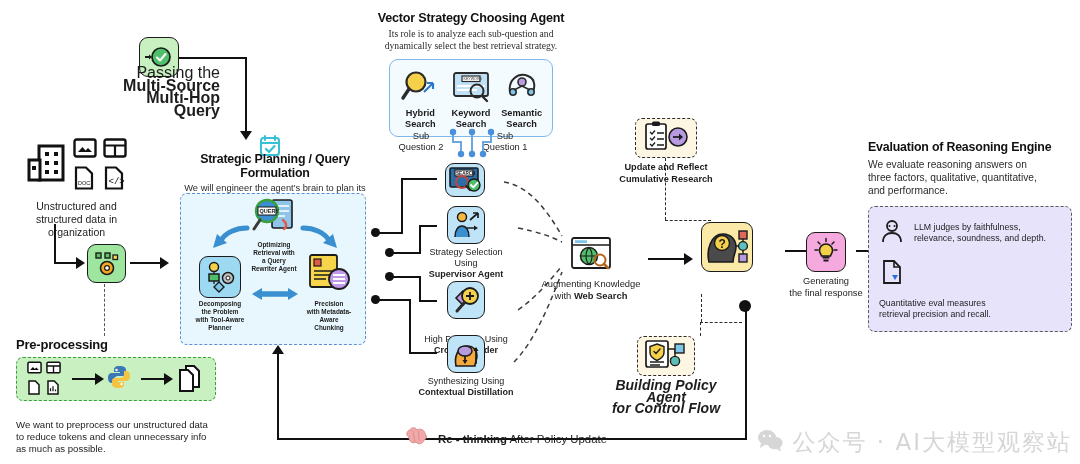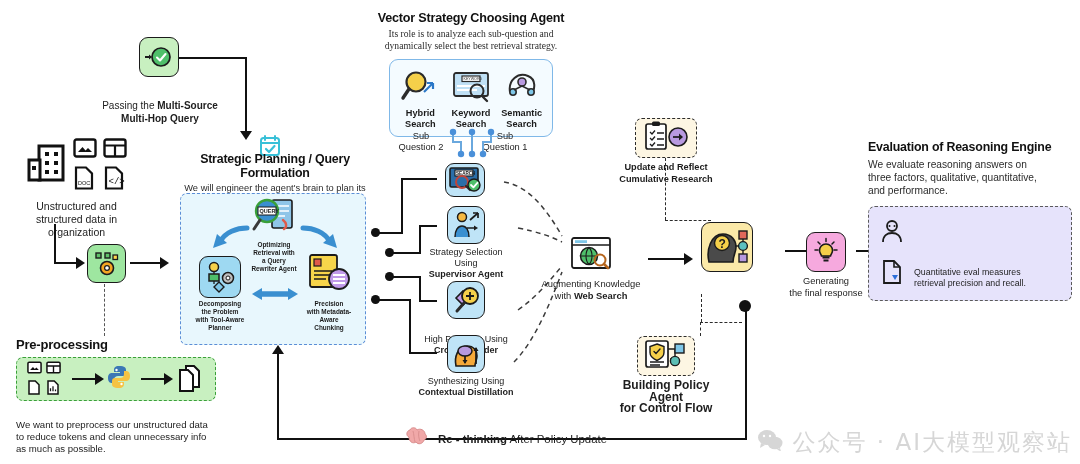--- a/index.html
+++ b/index.html
@@ -186,21 +186,21 @@
   </div>
 
   <div class="tile abs" style="left:139px; top:37px; width:40px; height:40px; background:#c8f0c0;">
     <svg width="32" height="32" viewBox="0 0 32 32">
       <circle cx="18" cy="16" r="9" fill="#4fbf6a" stroke="#1b1b1b" stroke-width="1.7"></circle>
       <path d="M14 16.5 l3 3 5.5-6.5" stroke="#fff" stroke-width="2.1" fill="none" stroke-linecap="round" stroke-linejoin="round"></path>
       <path d="M2 16 h6" stroke="#1b1b1b" stroke-width="1.8"></path>
       <path d="M6 13.5 L9 16 6 18.5" fill="#1b1b1b"></path>
     </svg>
   </div>
-  <div class="abs ctr" style="left:100px; top:100px; width:120px; font-size:10px; line-height:12.5px; color:#1d1d1d;">
+  <div class="abs ctr" style="left:100px; top:67px; width:120px; font-size:16px; line-height:12.5px; color:#1d1d1d;text-align:right;">
     <div>
       <span>Passing the </span><span class="b">Multi-Source</span>
     </div>
     <div class="b">Multi-Hop Query</div>
   </div>
 
   <div class="ln lnh" style="left:179px; top:57px; width:68px;"></div>
   <div class="ln lnv" style="left:245px; top:57px; height:76px;"></div>
   <div class="arrow-d" style="left:240px; top:131px;"></div>
 
@@ -551,21 +551,21 @@
           <rect x="4" y="3" width="22" height="26" rx="2" fill="#fff" stroke="#1b1b1b" stroke-width="1.7"></rect>
           <path d="M15 6 l7 2.5 v6 c0 4-3.5 6.5-7 8 c-3.5-1.5-7-4-7-8 v-6z" fill="#f5d04a" stroke="#1b1b1b" stroke-width="1.4"></path>
           <path d="M12 13.5 l2 2 4-4.5" stroke="#1b1b1b" stroke-width="1.4" fill="none" stroke-linecap="round"></path>
           <path d="M8 24 h14 M8 27 h10" stroke="#1b1b1b" stroke-width="1.3"></path>
           <path d="M26 11 h7 M33 11 v10 h-5" stroke="#1b1b1b" stroke-width="1.4" fill="none"></path>
           <rect x="33" y="6" width="9" height="9" fill="#7fc7e8" stroke="#1b1b1b" stroke-width="1.4"></rect>
           <circle cx="33" cy="23" r="4.6" fill="#5cbfb5" stroke="#1b1b1b" stroke-width="1.4"></circle>
         </svg>
       </span>
     </div>
-    <div style="font-size:12px; font-weight:bold; line-height:11.5px; color:#1d1d1d; margin-top:4px;">
+    <div style="font-size:14px; font-weight:bold; line-height:11.5px; color:#1d1d1d; margin-top:4px;font-style:italic;">
       <div>Building Policy Agent</div>
       <div>for Control Flow</div>
     </div>
   </div>
   <div class="abs" style="left:700px; top:322px; width:42px; height:0; border-top:1.6px dashed #2b2b2b;"></div>
   <div class="abs" style="left:700px; top:322px; width:0; height:14px; border-left:1.6px dashed #2b2b2b;"></div>
   <div class="abs" style="left:701px; top:294px; width:0; height:28px; border-left:1.6px dashed #2b2b2b;"></div>
 
   <div class="abs ctr" style="left:786px; top:232px; width:80px;">
     <div class="tile" style="width:40px; height:40px; margin:0 auto; background:#f6a9de;">
@@ -595,22 +595,26 @@
     <div class="panel-dash" style="margin-top:9px; border-color:#5a5a5a; background:#e6e3fb; padding:11px 10px; display:flex; flex-direction:column; gap:11px;">
       <div style="display:flex; align-items:center; gap:9px;">
         <span>
           <svg width="26" height="26" viewBox="0 0 26 26">
             <circle cx="13" cy="8" r="5" fill="none" stroke="#1b1b1b" stroke-width="1.8"></circle>
             <path d="M4 24 c0-6 4-9 9-9 c5 0 9 3 9 9" fill="none" stroke="#1b1b1b" stroke-width="1.8"></path>
             <circle cx="10.5" cy="8" r="1" fill="#1b1b1b"></circle>
               <circle cx="15.5" cy="8" r="1" fill="#1b1b1b"></circle>
           </svg>
         </span>
-      </div>
-      <div style="display:flex; align-items:flex-end; gap:9px;">
+        <div style="font-size:8.8px; line-height:11px; color:#1d1d1d;">
+          <div>LLM judges by faithfulness,</div>
+          <div>relevance, soundness, and depth.</div>
+        </div>
+      </div>
+      <div style="display:flex; align-items:flex-start; gap:9px;flex-direction:column;">
         <span>
           <svg width="26" height="26" viewBox="0 0 26 26">
             <path d="M5 2 h10 l6 6 v16 h-16 z" fill="none" stroke="#1b1b1b" stroke-width="1.8"></path>
             <path d="M15 2 v6 h6" fill="none" stroke="#1b1b1b" stroke-width="1.6"></path>
             <path d="M13 16 l6 0 -3 5z" fill="#2b6ed9"></path>
           </svg>
         </span>
         <div style="font-size:8.8px; line-height:11px; color:#1d1d1d;">
           <div>Quantitative eval measures</div>
           <div>retrieval precision and recall.</div>

